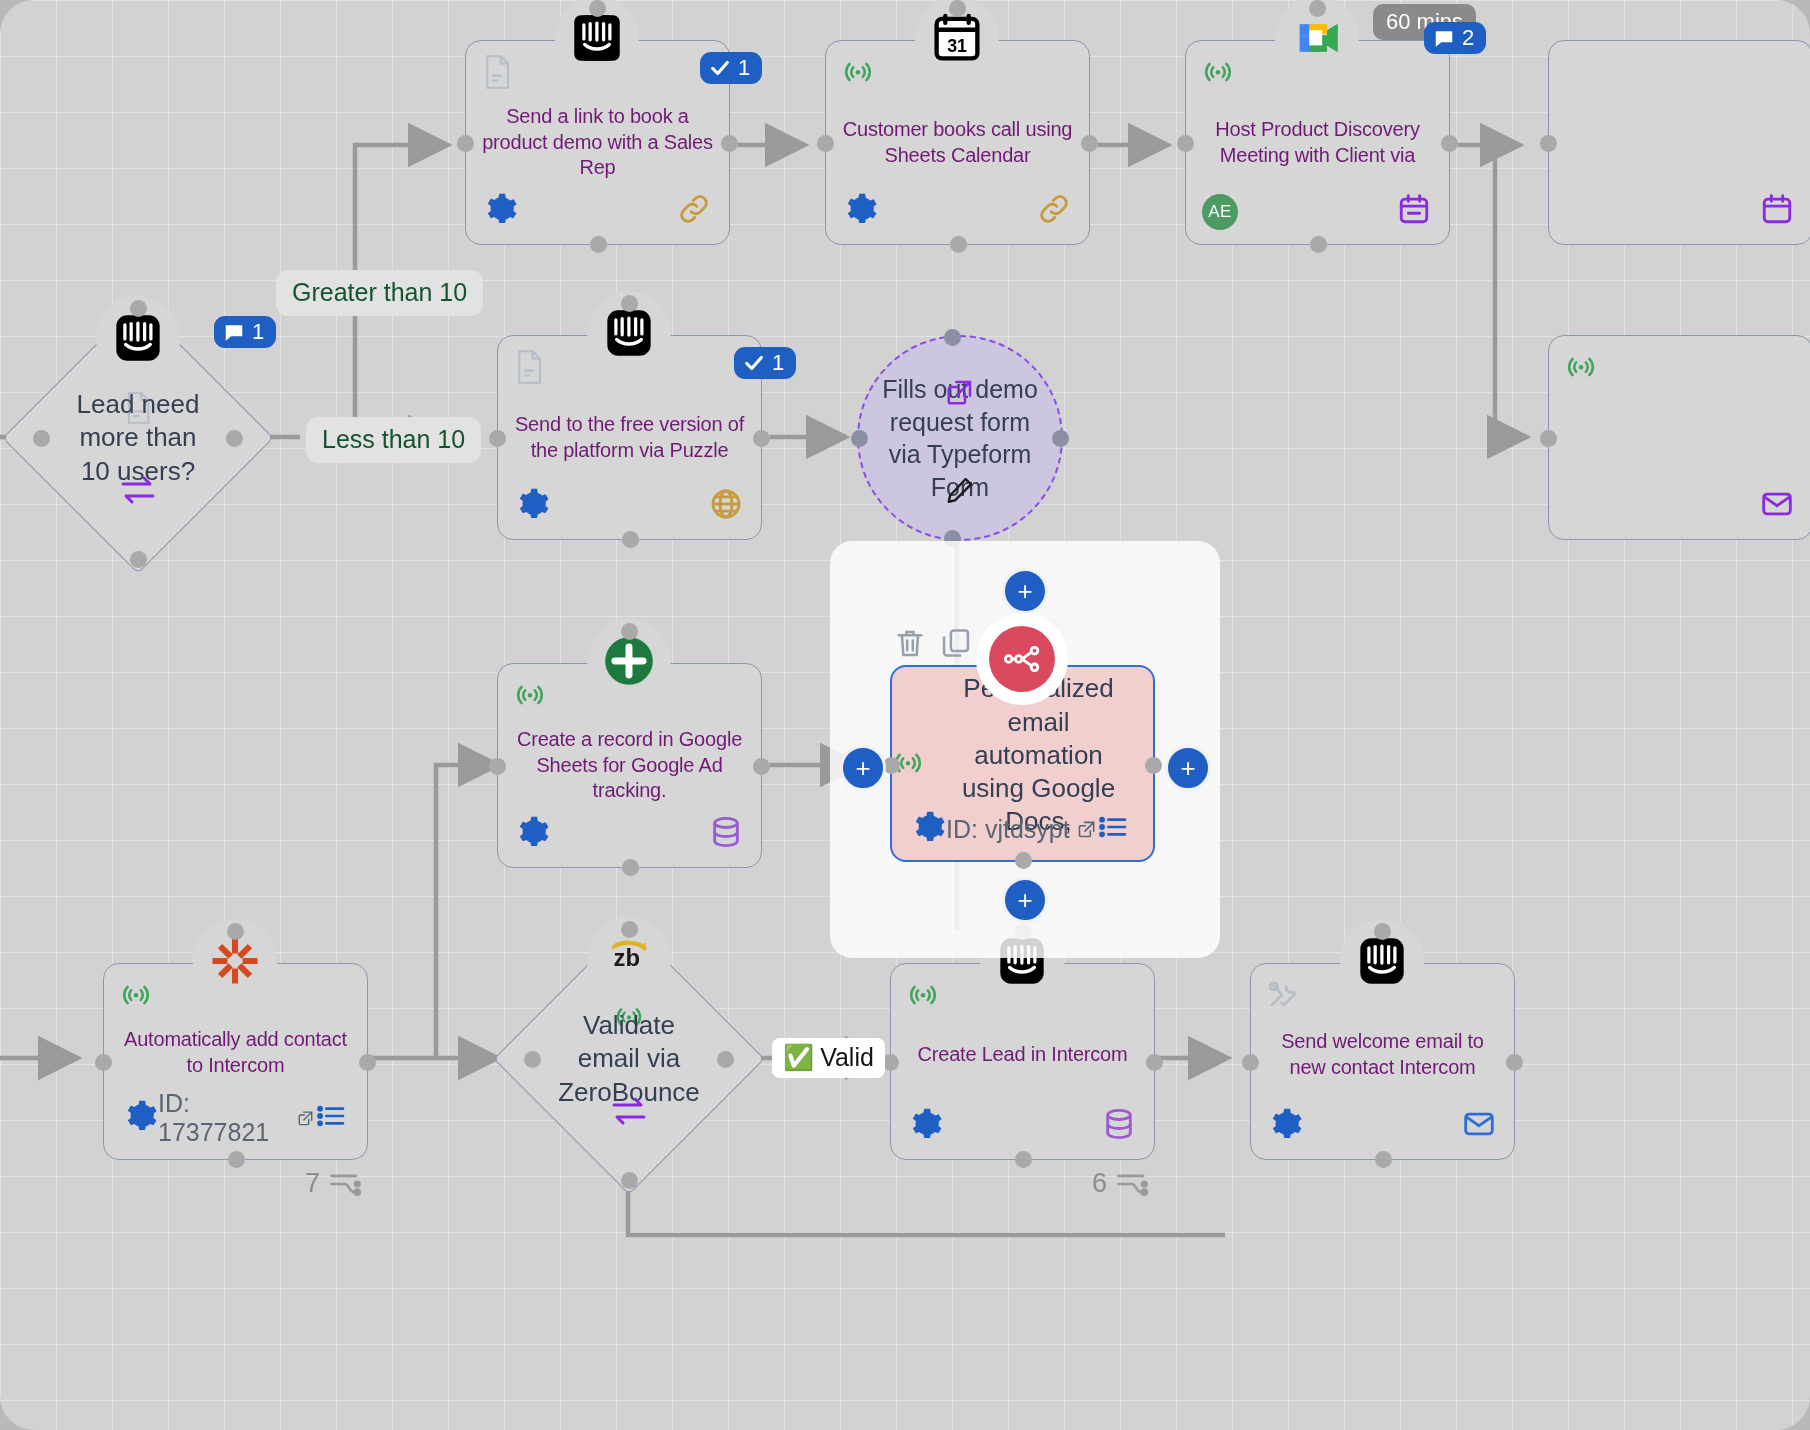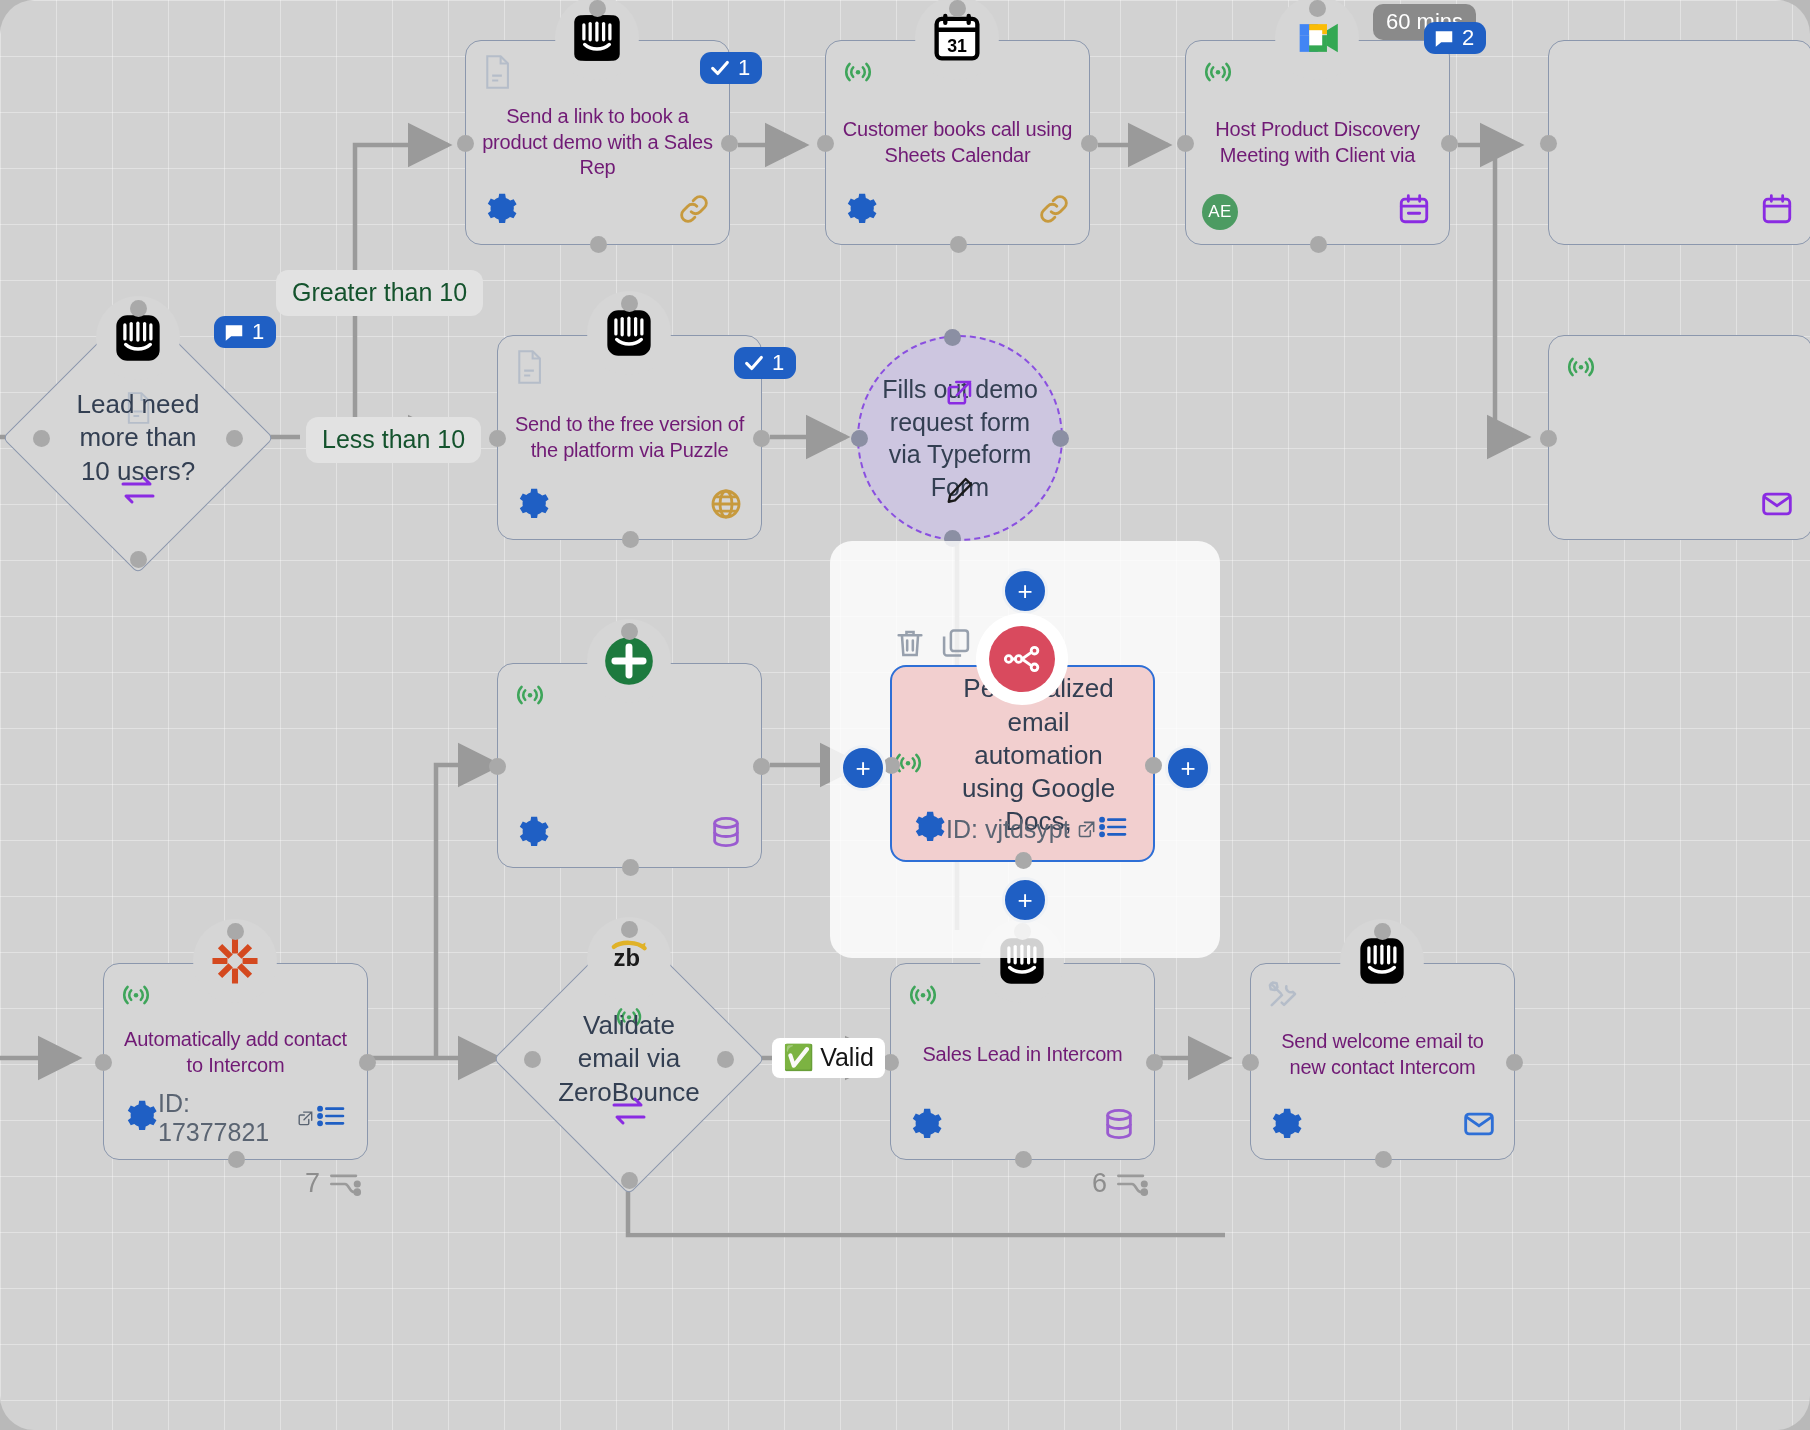--- a/index.html
+++ b/index.html
@@ -454,20 +454,21 @@
     <span class="handle l"></span>
     <span class="handle r"></span>
     <span class="handle b"></span>
     <span class="tl-ico">
       <svg width="32" height="32" viewBox="0 0 24 24" fill="none" stroke="#3ea55a" stroke-width="1.9" stroke-linecap="round">
           <circle cx="12" cy="13" r="1.7" fill="#3ea55a" stroke="none"></circle>
           <path d="M8.4 16.4a5 5 0 010-7.1M15.6 9.3a5 5 0 010 7.1"></path>
           <path d="M5.7 18.9a8.6 8.6 0 010-12.2M18.3 6.7a8.6 8.6 0 010 12.2"></path>
         </svg>
     </span>
+    <div class="title">Create a record in Google Sheets for Google Ad tracking.</div>
     <span class="bl-ico">
       <svg width="34" height="34" viewBox="0 0 24 24" fill="#1f5fc4">
           <path d="M12 8.2a3.8 3.8 0 100 7.6 3.8 3.8 0 000-7.6zm9.1 3.8c0-.6-.06-1.2-.17-1.76l2.1-1.57-2.1-3.64-2.46.98a9.2 9.2 0 00-3.05-1.77L14.9 1.2h-4.2L10.3 3.8A9.2 9.2 0 007.25 5.6l-2.46-.98-2.1 3.64 2.1 1.57a9.6 9.6 0 000 3.52l-2.1 1.57 2.1 3.64 2.46-.98a9.2 9.2 0 003.05 1.77l.4 2.6h4.2l.4-2.6a9.2 9.2 0 003.05-1.77l2.46.98 2.1-3.64-2.1-1.57c.11-.56.17-1.16.17-1.76z"></path>
         </svg>
     </span>
     <span class="br-ico">
       <svg width="34" height="34" viewBox="0 0 24 24" fill="none" stroke="#9a5bd0" stroke-width="2">
           <ellipse cx="12" cy="5.6" rx="8" ry="3.2"></ellipse>
           <path d="M4 5.6v12.8c0 1.8 3.6 3.2 8 3.2s8-1.4 8-3.2V5.6"></path>
           <path d="M4 12c0 1.8 3.6 3.2 8 3.2s8-1.4 8-3.2"></path>
@@ -645,21 +646,21 @@
     <span class="handle l"></span>
     <span class="handle r"></span>
     <span class="handle b"></span>
     <span class="tl-ico">
       <svg width="32" height="32" viewBox="0 0 24 24" fill="none" stroke="#3ea55a" stroke-width="1.9" stroke-linecap="round">
           <circle cx="12" cy="13" r="1.7" fill="#3ea55a" stroke="none"></circle>
           <path d="M8.4 16.4a5 5 0 010-7.1M15.6 9.3a5 5 0 010 7.1"></path>
           <path d="M5.7 18.9a8.6 8.6 0 010-12.2M18.3 6.7a8.6 8.6 0 010 12.2"></path>
         </svg>
     </span>
-    <div class="title" style="margin-top:-14px;">Sales Lead in Intercom</div>
+    <div class="title" style="margin-top:-14px;">Create Lead in Intercom</div>
     <span class="bl-ico">
       <svg width="34" height="34" viewBox="0 0 24 24" fill="#1f5fc4">
           <path d="M12 8.2a3.8 3.8 0 100 7.6 3.8 3.8 0 000-7.6zm9.1 3.8c0-.6-.06-1.2-.17-1.76l2.1-1.57-2.1-3.64-2.46.98a9.2 9.2 0 00-3.05-1.77L14.9 1.2h-4.2L10.3 3.8A9.2 9.2 0 007.25 5.6l-2.46-.98-2.1 3.64 2.1 1.57a9.6 9.6 0 000 3.52l-2.1 1.57 2.1 3.64 2.46-.98a9.2 9.2 0 003.05 1.77l.4 2.6h4.2l.4-2.6a9.2 9.2 0 003.05-1.77l2.46.98 2.1-3.64-2.1-1.57c.11-.56.17-1.16.17-1.76z"></path>
         </svg>
     </span>
     <span class="br-ico">
       <svg width="34" height="34" viewBox="0 0 24 24" fill="none" stroke="#9a5bd0" stroke-width="2">
           <ellipse cx="12" cy="5.6" rx="8" ry="3.2"></ellipse>
           <path d="M4 5.6v12.8c0 1.8 3.6 3.2 8 3.2s8-1.4 8-3.2V5.6"></path>
           <path d="M4 12c0 1.8 3.6 3.2 8 3.2s8-1.4 8-3.2"></path>

